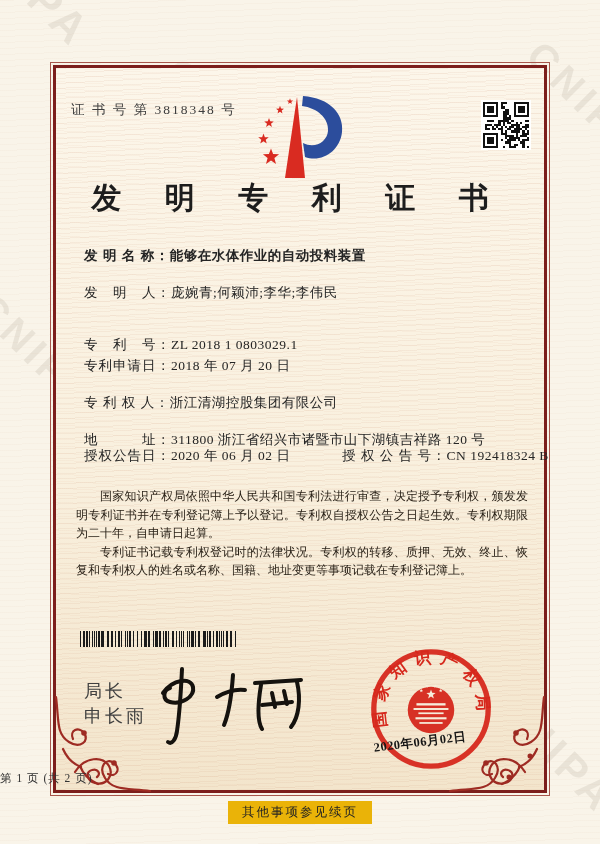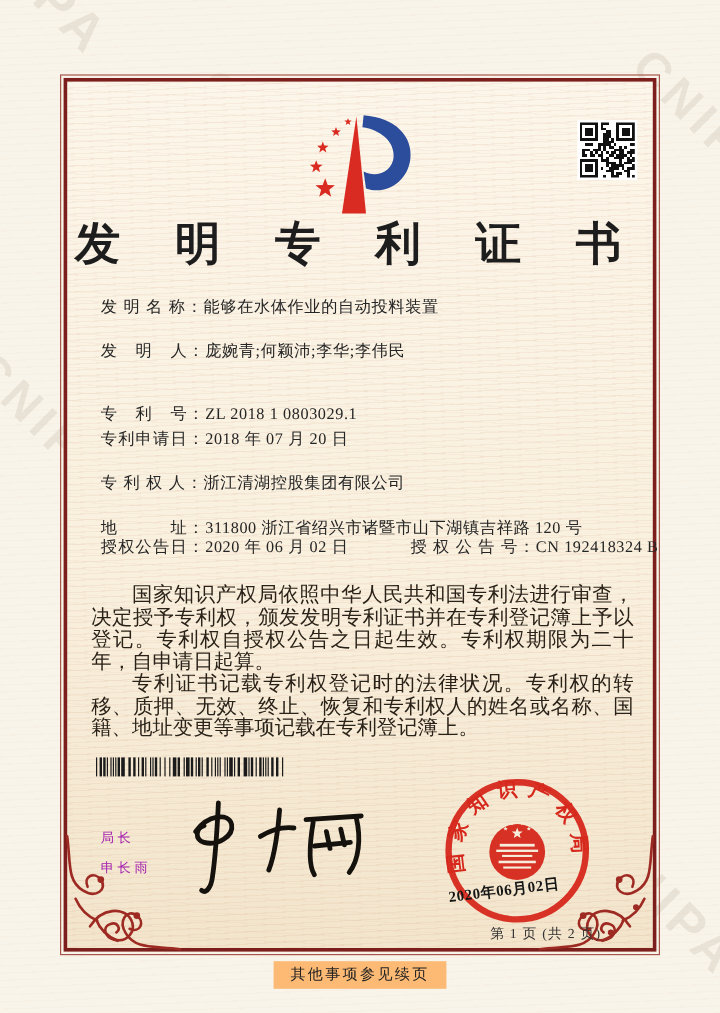--- a/index.html
+++ b/index.html
@@ -30,39 +30,39 @@
       repeating-linear-gradient(3deg, rgba(220,165,135,0.08) 0 1px, transparent 1px 7px),
       linear-gradient(180deg,#fcf6ea 0%,#f9f0de 55%,#f3e5cc 100%);
   }
   .corner-ornament{position:absolute;width:100px;height:100px;}
   .corner-ornament.left{transform:scaleX(-1);}
   .cert-no{position:absolute;left:71px;top:101px;font-size:13.5px;letter-spacing:2px;color:#3e3e3e;}
   .logo{position:absolute;left:256px;top:94px;width:92px;height:90px;}
   .qr{position:absolute;left:481px;top:100px;width:50px;height:50px;background:#fff;padding:2px;box-sizing:border-box;}
   .qr svg{display:block;width:100%;height:100%;}
   .title{position:absolute;left:0;top:178px;width:580px;text-align:center;
-    font-size:38px;font-weight:600;letter-spacing:18px;text-indent:18px;color:#1d1d1d;}
+    font-size:30px;font-weight:600;letter-spacing:18px;text-indent:18px;color:#1d1d1d;}
   .fields{position:absolute;left:84px;top:0;width:440px;font-size:13.5px;color:#252525;}
   .frow{position:absolute;left:0;height:18px;white-space:nowrap;}
   .frow .lab{display:inline-block;min-width:84px;letter-spacing:1px;}
   .frow .val{letter-spacing:0.5px;}
   .grant2{position:absolute;left:222px;top:0;white-space:nowrap;}
   .body-text{position:absolute;left:76px;top:487px;width:452px;
-    font-size:17px;line-height:18.5px;color:#2a2218;text-align:justify;}
+    font-size:12px;line-height:18.5px;color:#2a2218;text-align:justify;}
   .body-text p{margin:0;text-indent:2em;}
   .barcode{position:absolute;left:79px;top:631px;width:163px;height:17px;}
-  .director{position:absolute;left:84px;font-size:11px;letter-spacing:3px;color:#a21caf;margin-top:12px;}
+  .director{position:absolute;left:84px;font-size:18px;letter-spacing:3px;color:#404040;}
   .sig{position:absolute;left:135px;top:663px;width:182px;height:92px;}
   .seal{position:absolute;left:368px;top:646px;width:126px;height:126px;}
   .seal-date{position:absolute;left:364px;top:734px;width:112px;text-align:center;
     font-size:12.5px;font-weight:bold;color:#161616;transform:rotate(-7deg);letter-spacing:0.5px;}
-  .page-info{position:absolute;left:0;top:771px;width:501px;text-align:right;
+  .page-info{position:absolute;left:0;top:771px;width:501px;text-align:left;
     font-size:11.5px;letter-spacing:1px;color:#333;}
   .footer-note{position:absolute;left:50%;top:801px;transform:translateX(-50%);
-    background:#fdba74;padding:3px 14px;font-size:12.5px;letter-spacing:2px;color:#222;}
+    background:#eab308;padding:3px 14px;font-size:12.5px;letter-spacing:2px;color:#222;}
 </style>
 </head>
 <body>
 
 <div class="page">
   <div class="paper-texture"></div>
 
   <div class="wm" style="left:-52px;top:-42px;font-size:44px;">CNIPA</div>
   <div class="wm" style="left:150px;top:95px;color:rgba(128,116,100,0.09);">CNIPA</div>
   <div class="wm" style="left:512px;top:78px;">CNIPA</div>
@@ -93,20 +93,21 @@
       <path d="M97,3 C94,26 97,40 84,48 C73,55 63,47 69,39 C74,32 84,36 80,45"></path>
       <path d="M3,97 C26,94 40,97 48,84 C55,73 47,63 39,69 C32,74 36,84 45,80"></path>
       <path d="M78,78 C68,62 50,62 44,72 C39,81 46,92 58,89 C66,87 68,78 61,76 C55,74 52,80 56,83"></path>
       <path d="M90,55 C86,64 80,70 72,73"></path>
       <path d="M55,90 C64,86 70,80 73,72"></path>
       <circle cx="69" cy="39" r="1.7" fill="#9e2b23"></circle>
       <circle cx="39" cy="69" r="1.7" fill="#9e2b23"></circle>
     </g>
   </svg>
 
+  <div class="cert-no">证 书 号 第 3818348 号</div>
 
   <svg class="logo" viewBox="0 0 92 90">
     <path d="M47,2 C74,4 88,20 86,38 C84,57 66,69 49,63 L47,49 C59,55 71,48 72,37 C73,24 61,14 46,12 Z" fill="#2c4d9c"></path>
     <path d="M41,3 L49,84 L29,84 Z" fill="#d92b21"></path>
     <g id="logo-stars">
         <polygon points="15.00,54.50 17.10,60.11 23.08,60.37 18.40,64.10 20.00,69.88 15.00,66.57 10.00,69.88 11.60,64.10 6.92,60.37 12.90,60.11" fill="#d92b21"></polygon>
         <polygon points="7.50,39.50 8.86,43.13 12.73,43.30 9.70,45.71 10.73,49.45 7.50,47.31 4.27,49.45 5.30,45.71 2.27,43.30 6.14,43.13" fill="#d92b21"></polygon>
         <polygon points="13.00,24.00 14.23,27.30 17.76,27.45 15.00,29.65 15.94,33.05 13.00,31.10 10.06,33.05 11.00,29.65 8.24,27.45 11.77,27.30" fill="#d92b21"></polygon>
         <polygon points="24.00,11.80 25.04,14.57 27.99,14.70 25.68,16.55 26.47,19.40 24.00,17.76 21.53,19.40 22.32,16.55 20.01,14.70 22.96,14.57" fill="#d92b21"></polygon>
         <polygon points="34.00,4.30 34.79,6.41 37.04,6.51 35.28,7.92 35.88,10.09 34.00,8.84 32.12,10.09 32.72,7.92 30.96,6.51 33.21,6.41" fill="#d92b21"></polygon>
@@ -254,21 +255,21 @@
         <rect x="16" y="2" width="3" height="3" fill="#111"></rect>
         <rect x="0" y="14" width="7" height="7" fill="#111"></rect>
         <rect x="1" y="15" width="5" height="5" fill="#fff"></rect>
         <rect x="2" y="16" width="3" height="3" fill="#111"></rect>
       </svg>
   </div>
 
   <div class="title">发 明 专 利 证 书</div>
 
   <div class="fields">
-    <div class="frow" style="top:247px;">
+    <div class="frow" style="top:247px;font-weight:bold;">
       <span class="lab">发 明 名 称：</span><span class="val">能够在水体作业的自动投料装置</span>
     </div>
     <div class="frow" style="top:284px;">
       <span class="lab">发　明　人：</span><span class="val">庞婉青;何颖沛;李华;李伟民</span>
     </div>
     <div class="frow" style="top:336px;">
       <span class="lab">专　利　号：</span><span class="val">ZL 2018 1 0803029.1</span>
     </div>
     <div class="frow" style="top:357px;">
       <span class="lab">专利申请日：</span><span class="val">2018 年 07 月 20 日</span>

